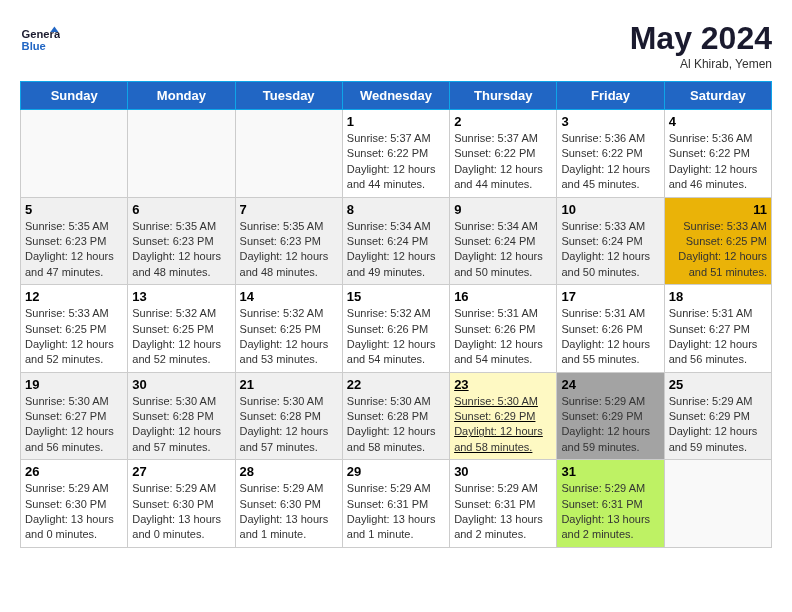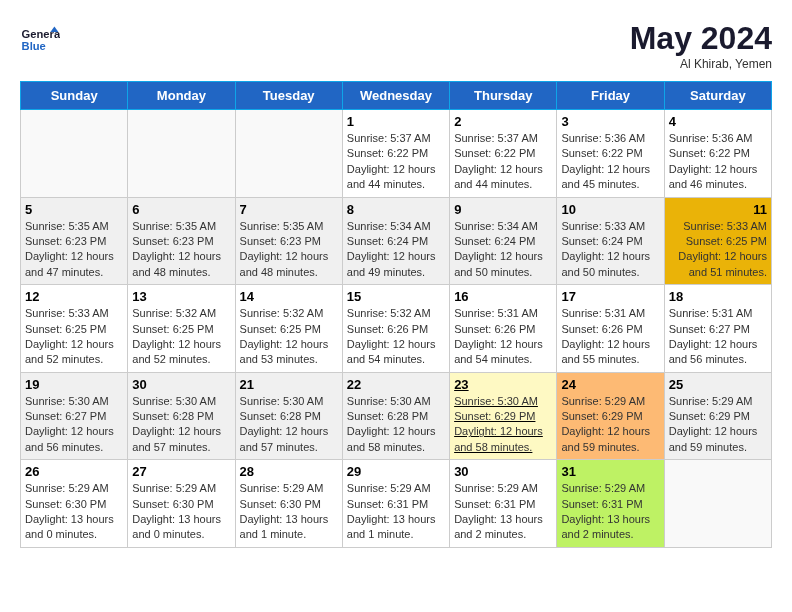--- a/index.html
+++ b/index.html
@@ -205,21 +205,21 @@
           <div class="day-info">Sunrise: 5:30 AM<br>Sunset: 6:28 PM<br>Daylight: 12 hours and 57 minutes.</div>
         </td>
         <td style="background: rgb(240, 240, 240);">
           <div class="day-num">22</div>
           <div class="day-info">Sunrise: 5:30 AM<br>Sunset: 6:28 PM<br>Daylight: 12 hours and 58 minutes.</div>
         </td>
         <td style="background: #fef9c3; text-decoration: underline;">
           <div class="day-num">23</div>
           <div class="day-info">Sunrise: 5:30 AM<br>Sunset: 6:29 PM<br>Daylight: 12 hours and 58 minutes.</div>
         </td>
-        <td style="background: #fdba74;">
+        <td style="background: #a3a3a3;">
           <div class="day-num">24</div>
           <div class="day-info">Sunrise: 5:29 AM<br>Sunset: 6:29 PM<br>Daylight: 12 hours and 59 minutes.</div>
         </td>
         <td style="background: rgb(240, 240, 240);">
           <div class="day-num">25</div>
           <div class="day-info">Sunrise: 5:29 AM<br>Sunset: 6:29 PM<br>Daylight: 12 hours and 59 minutes.</div>
         </td>
       </tr>
       <tr>
         <td style="background: rgb(255, 255, 255);">

